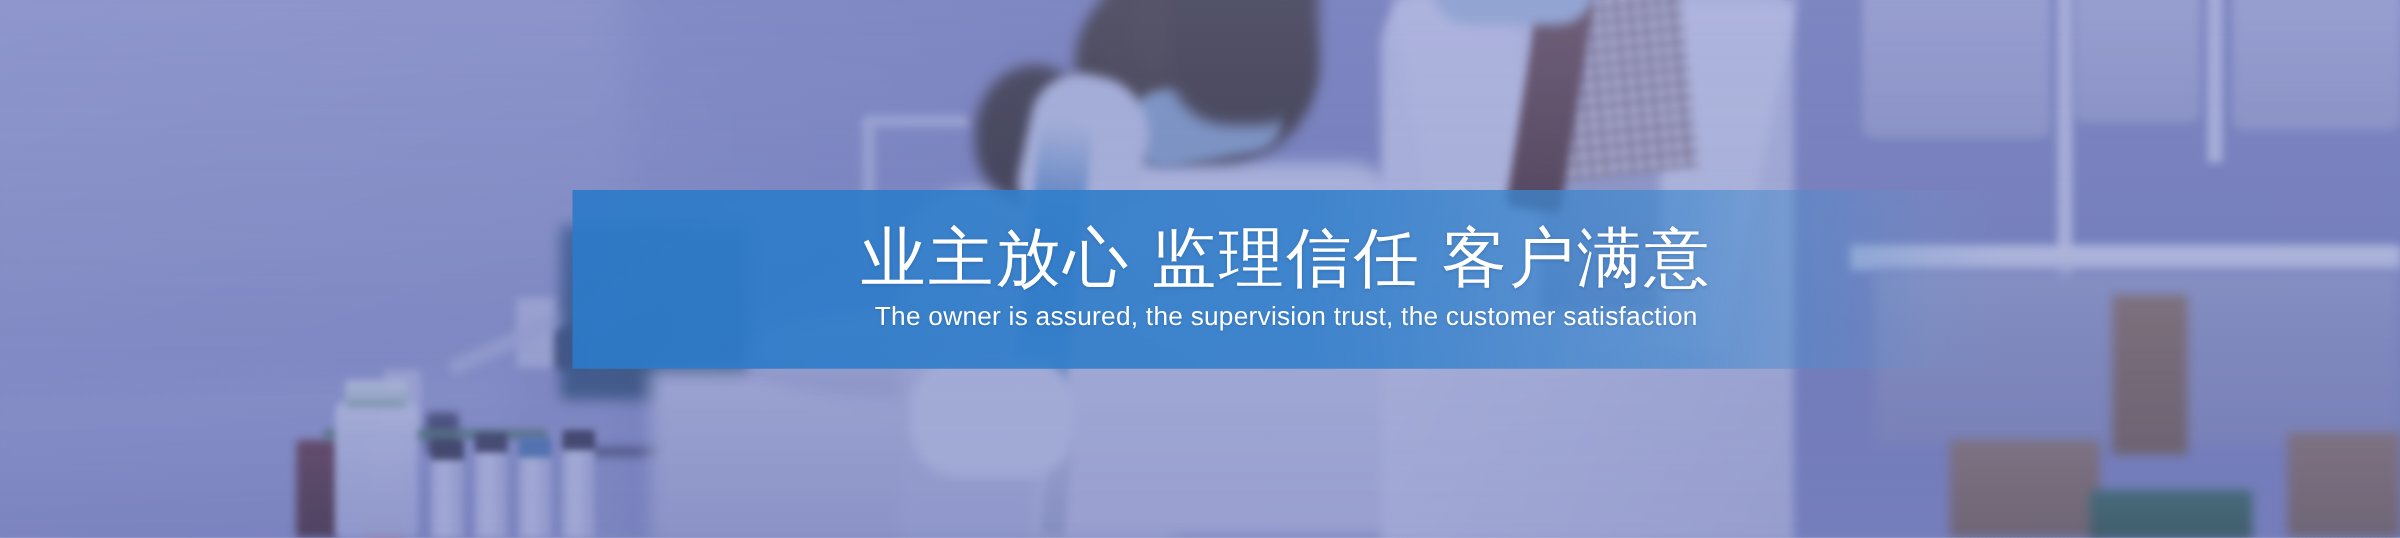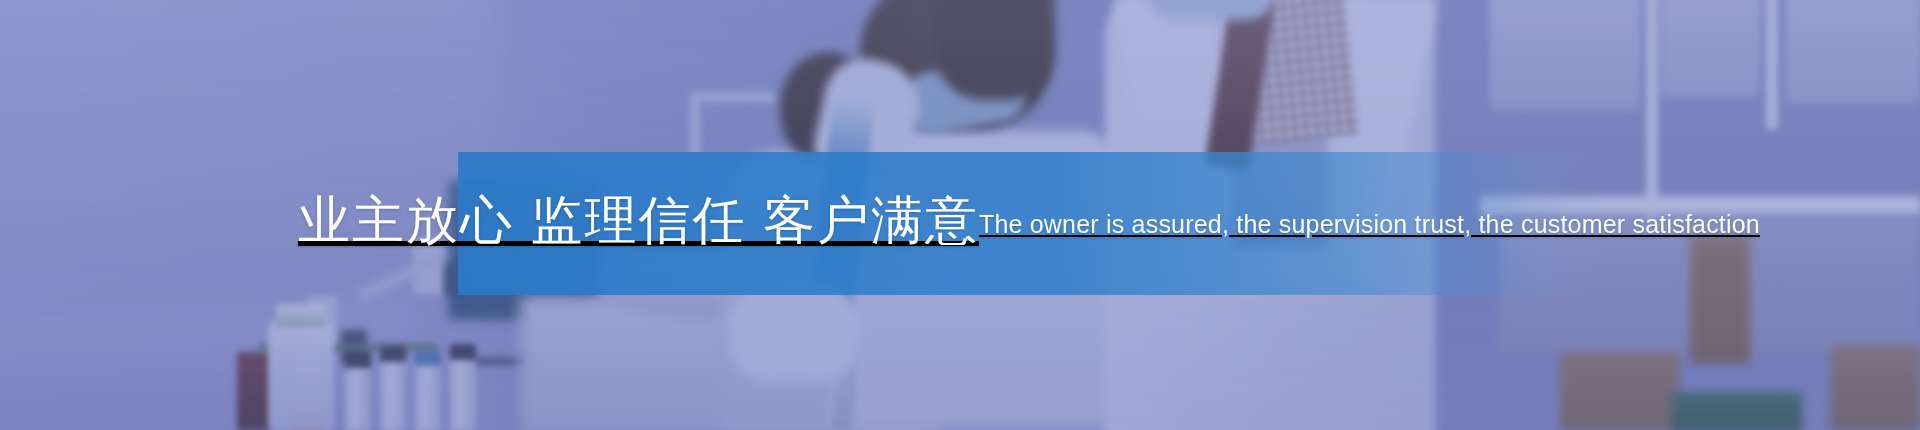--- a/index.html
+++ b/index.html
@@ -430,40 +430,39 @@
   }
 
   
   .text-block {
     position: absolute;
     left: 458px;
     top: 152px;
     width: 1142px;
     height: 143px;
     display: flex;
-    flex-direction: row;
+    flex-direction: column;
     align-items: center;
     justify-content: center;
-    text-decoration: underline;
   }
 
   .headline {
     color: #ffffff;
     font-size: 52px;
     line-height: 1.06;
     font-weight: 400;
     letter-spacing: 2px;
     white-space: nowrap;
     margin: 0 0 6px 0;
     text-shadow: 0 1px 3px rgba(20,60,110,.30);
   }
 
   .subtitle {
     color: #ffffff;
-    font-size: 25px;
+    font-size: 21px;
     line-height: 1.2;
     font-weight: 400;
     letter-spacing: .2px;
     white-space: nowrap;
     margin: 0;
     text-shadow: 0 1px 2px rgba(20,60,110,.28);
   }
 </style>
 </head>
 <body>

